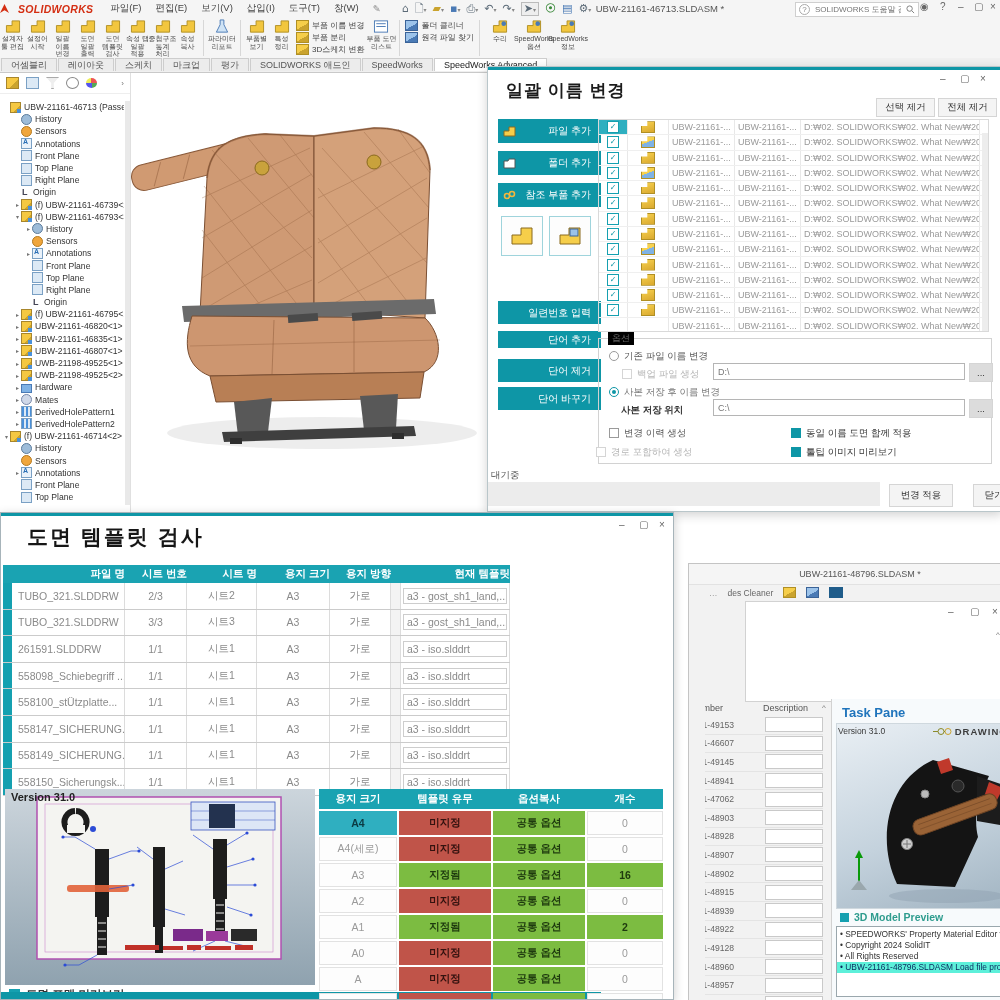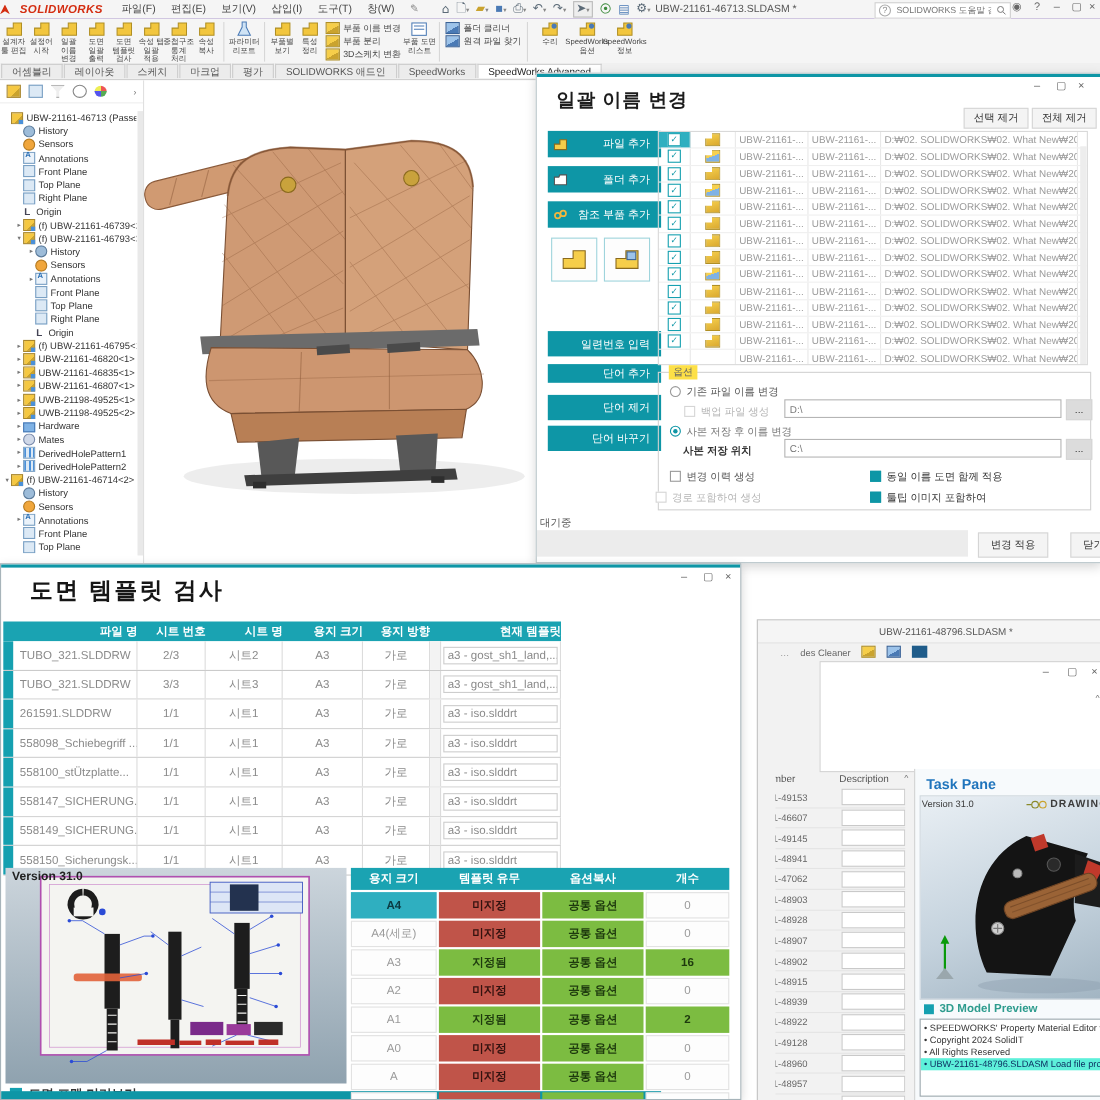--- a/index.html
+++ b/index.html
@@ -64,21 +64,21 @@
   .rrow>div{border-right:1px solid #e8e8e8;display:flex;align-items:center;overflow:hidden;white-space:nowrap}
   .c1{width:28px;justify-content:center}.c2{width:40px;justify-content:center}
   .c3{width:66px;padding-left:3px;box-sizing:border-box}.c4{width:66px;padding-left:3px;box-sizing:border-box}
   .c5{width:179px;padding-left:3px;box-sizing:border-box}
   .rrow.sel .c1{background:#2fafc0}
   .cb{width:10px;height:10px;border:1px solid #15a0b0;background:#fff;color:#0e96a6;font:8px/9px "DejaVu Sans",sans-serif;text-align:center}
   .pic{width:12px;height:10px;background:linear-gradient(160deg,#f7d14e,#d9a82f);border:1px solid #b08f24;clip-path:polygon(0 40%,45% 40%,45% 0,100% 0,100% 100%,0 100%)}
   .pic.asm{background:linear-gradient(160deg,#f7d14e 50%,#7fb2e5 50%)}
   .vscroll{position:absolute;right:0;top:13px;width:6px;bottom:0;background:#ededed}
   .grp{position:absolute;left:110px;top:271px;width:392px;height:124px;border:1px solid #d2d2d2}
-  .legend{position:absolute;left:120px;top:265px;background:#fde047;padding:0 4px;font-size:9px;color:#666}
+  .legend{position:absolute;left:120px;top:265px;background:#000000;padding:0 4px;font-size:9px;color:#666}
   .olbl{position:absolute;font-size:9.5px;color:#555;white-space:nowrap}
   .rad{width:10px;height:10px;border:1px solid #9a9a9a;border-radius:50%;display:inline-block;vertical-align:-2px;margin-right:5px;background:#fff;box-sizing:border-box}
   .rad.on{border-color:#0e96a6}
   .rad.on::after{content:"";display:block;width:4px;height:4px;border-radius:50%;background:#0e96a6;margin:2px}
   .ocb{width:10px;height:10px;border:1px solid #9a9a9a;display:inline-block;vertical-align:-2px;margin-right:5px;background:#fff;box-sizing:border-box}
   .ocb.on{background:#0e96a6;border-color:#0e96a6}
   .ocb.dis{border-color:#d5d5d5}
   .dis{color:#b5b5b5}
   .pinput{position:absolute;height:17px;border:1px solid #b5b5b5;background:#fff;font-size:9px;color:#777;display:flex;align-items:center;padding-left:4px;box-sizing:border-box}
   .progress{position:absolute;left:0;top:415px;width:392px;height:24px;background:#ececec}
@@ -819,21 +819,21 @@
   <div class="olbl dis" style="left:134px;top:301px"><span class="ocb dis"></span><span>백업 파일 생성</span></div>
   <div class="pinput" style="left:225px;top:296px;width:252px">D:\</div>
   <div class="gbtn" style="left:481px;top:296px;width:22px;height:17px;background:#dcdcdc">...</div>
   <div class="olbl" style="left:121px;top:319px;color:#777"><span class="rad on"></span><span>사본 저장 후 이름 변경</span></div>
   <div class="olbl" style="left:133px;top:337px;font-weight:bold;color:#333">사본 저장 위치</div>
   <div class="pinput" style="left:225px;top:332px;width:252px">C:\</div>
   <div class="gbtn" style="left:481px;top:332px;width:22px;height:17px;background:#dcdcdc">...</div>
   <div class="olbl" style="left:121px;top:360px"><span class="ocb"></span><span>변경 이력 생성</span></div>
   <div class="olbl dis" style="left:108px;top:379px"><span class="ocb dis"></span><span>경로 포함하여 생성</span></div>
   <div class="olbl" style="left:303px;top:360px;color:#333"><span class="ocb on"></span><span>동일 이름 도면 함께 적용</span></div>
-  <div class="olbl" style="left:303px;top:379px;color:#333"><span class="ocb on"></span><span>툴팁 이미지 포함하여</span></div>
+  <div class="olbl" style="left:303px;top:379px;color:#333"><span class="ocb on"></span><span>툴팁 이미지 미리보기</span></div>
 
   <div class="olbl" style="left:3px;top:402px">대기중</div>
   <div class="progress"></div>
   <div class="gbtn" style="left:401px;top:417px;width:62px;height:21px">변경 적용</div>
   <div class="gbtn" style="left:485px;top:417px;width:40px;height:21px">닫기</div>
 </div>
 
 <div id="secwin" class="abs">
   <div class="stitle">
       <span>UBW-21161-48796.SLDASM *</span>

